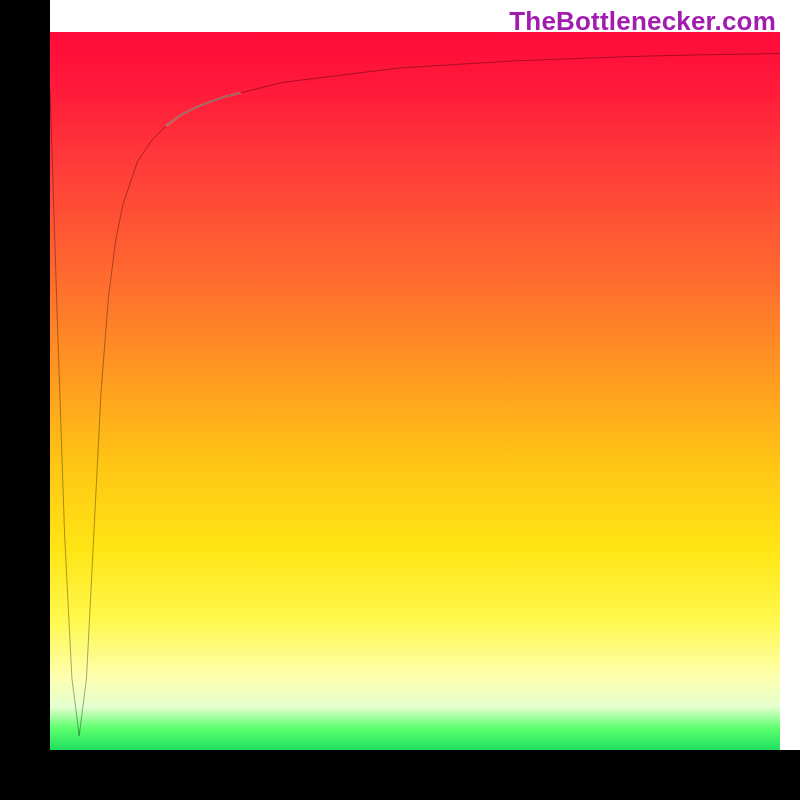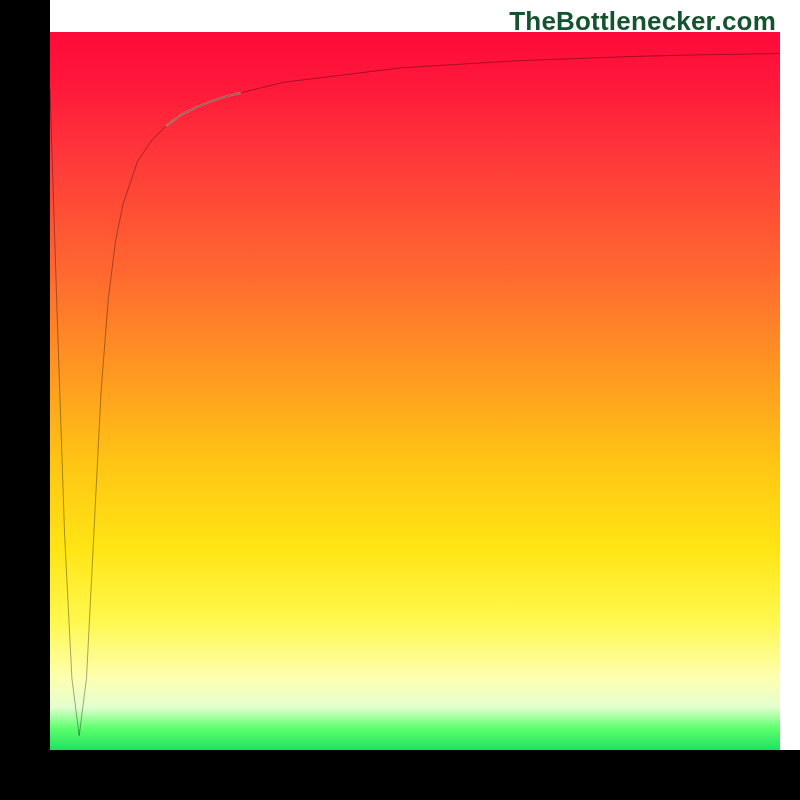--- a/index.html
+++ b/index.html
@@ -9,21 +9,21 @@
     width: 800px;
     height: 800px;
   }
   .watermark {
     position: absolute;
     top: 6px;
     right: 24px;
     font-family: Arial, Helvetica, sans-serif;
     font-size: 26px;
     font-weight: 600;
-    color: #14532d;
+    color: #a21caf;
     letter-spacing: 0.2px;
   }
   .plot-area {
     position: absolute;
     left: 50px;     
     top: 32px;      
     width: 730px;
     height: 718px;
   }
   .gradient-fill {

